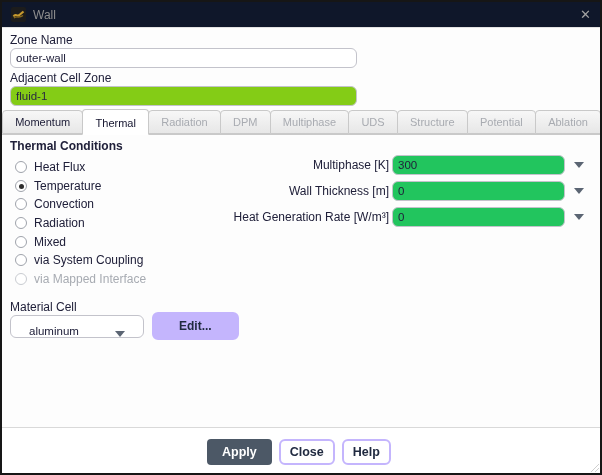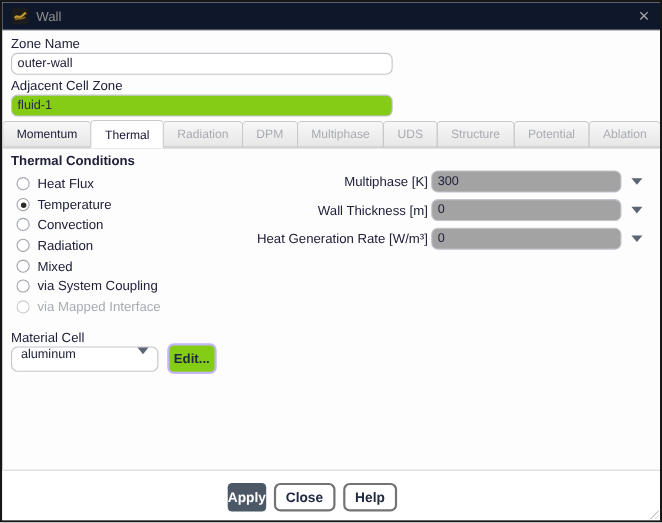--- a/index.html
+++ b/index.html
@@ -61,53 +61,53 @@
   }
   .cond-item.disabled { color:#a7abb2; }
   .cond-item.disabled .radio { border-color:#c9ccd1; }
 
   
   .field-row { position:absolute; left:0; height:21px; display:flex; align-items:center; }
   .frow-0 { top:152px; } .frow-1 { top:178px; } .frow-2 { top:204px; }
   .flabel { width:390px; text-align:right; padding-right:3px; font-size:12px; color:#20203a; white-space:nowrap; }
   .finput {
     width:173px; height:20px; border:1px solid #c3c3cb; border-radius:6px;
-    padding:0 5px; font-size:11.5px; color:#20203a; background:#a3a3a3;
+    padding:0 5px; font-size:11.5px; color:#20203a; background:#22c55e;
     font-family:"Liberation Sans", sans-serif; outline:none; flex:none;
   }
   .drop-arrow {
     margin-left:9px; width:0; height:0; flex:none;
     border-left:5px solid transparent; border-right:5px solid transparent;
     border-top:6px solid #5b6573; cursor:default;
   }
 
   
   .combo {
     position:absolute; left:8px; top:313px; width:134px; height:23px;
     border:1px solid #c3c3cb; border-radius:6px; background:#fff;
-    display:flex; align-items:flex-start; padding:0 8px; font-size:11.5px; color:#20203a; cursor:default;
+    display:flex; align-items:flex-end; padding:0 18px; font-size:11.5px; color:#20203a; cursor:default;
   }
   .combo .combo-arrow {
     margin-left:auto; width:0; height:0;
     border-left:5px solid transparent; border-right:5px solid transparent;
     border-top:6px solid #5b6573;
   }
   .edit-btn {
     position:absolute; left:150px; top:310px; height:28px;
-    background:#84cc16; border:2px solid #c4b5fd; border-radius:6px;
-    font-size:12px; font-weight:bold; color:#202a40; padding:0 4px;
+    background:#c4b5fd; border:7px solid #c4b5fd; border-radius:6px;
+    font-size:12px; font-weight:bold; color:#202a40; padding:0 20px;
     font-family:"Liberation Sans", sans-serif; cursor:default;
   }
 
   
   .footer-area { position:absolute; left:0; right:0; top:425px; bottom:0; background:#ffffff; border-top:1px solid #d9d9d9; }
   .btn-row { position:absolute; left:205px; top:11px; display:flex; gap:7px; }
   .btn { font-family:"Liberation Sans", sans-serif; font-size:12.5px; font-weight:bold; cursor:default; }
-  .btn-apply { background:#4c5866; color:#fff; border:none; border-radius:4px; padding:6px 0; }
-  .btn-plain { background:#fff; color:#202a40; border:2px solid #737373; border-radius:6px; padding:4px 9px; }
+  .btn-apply { background:#4c5866; color:#fff; border:none; border-radius:4px; padding:6px 15px; }
+  .btn-plain { background:#fff; color:#202a40; border:2px solid #c4b5fd; border-radius:6px; padding:4px 9px; }
 
   .resize-grip {
     position:absolute; right:1px; bottom:1px; width:10px; height:10px;
     background:repeating-linear-gradient(135deg, transparent 0 2px, #cfcfcf 2px 3px);
     clip-path:polygon(100% 0, 100% 100%, 0 100%);
   }
 </style>
 </head>
 <body>
 

